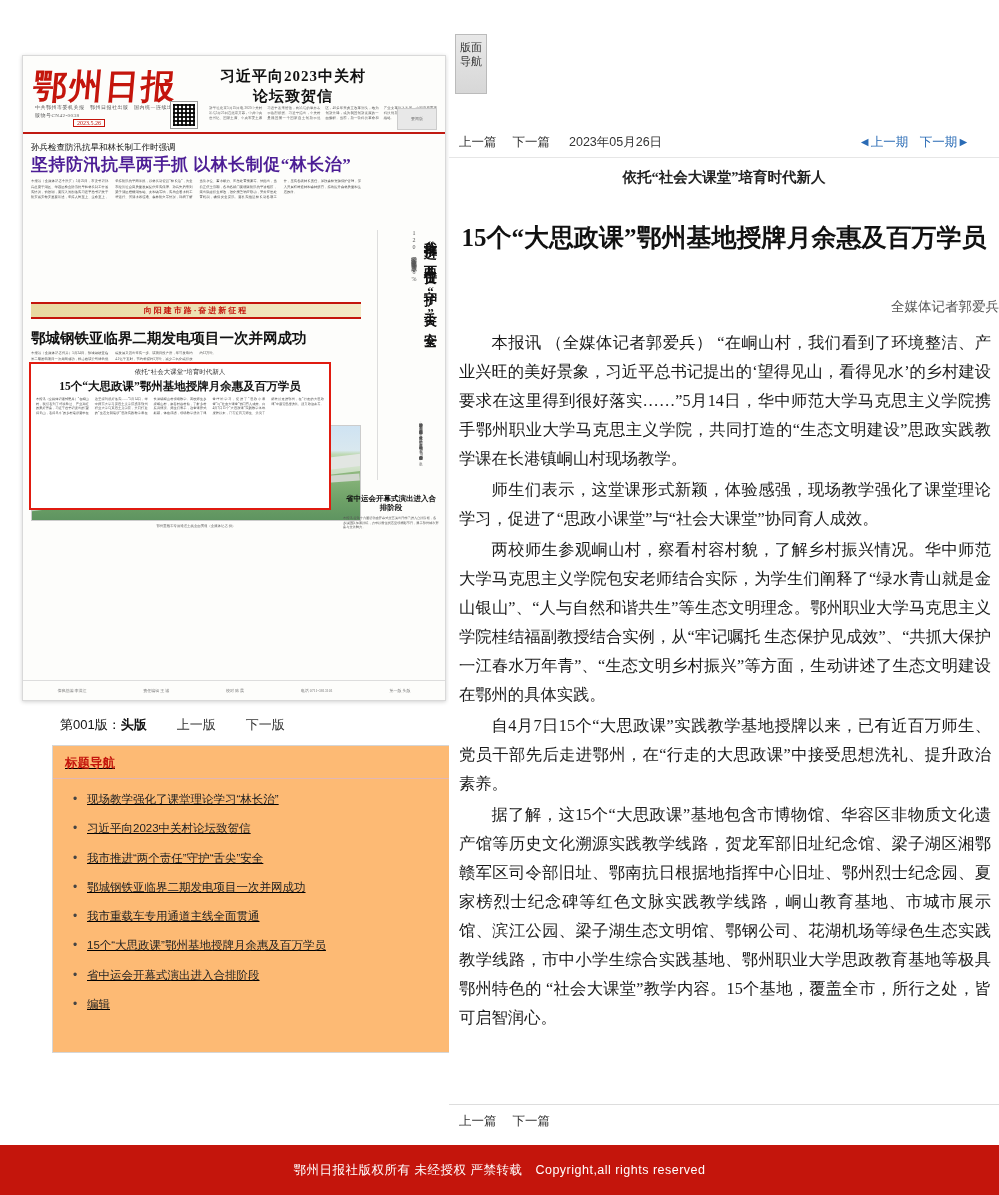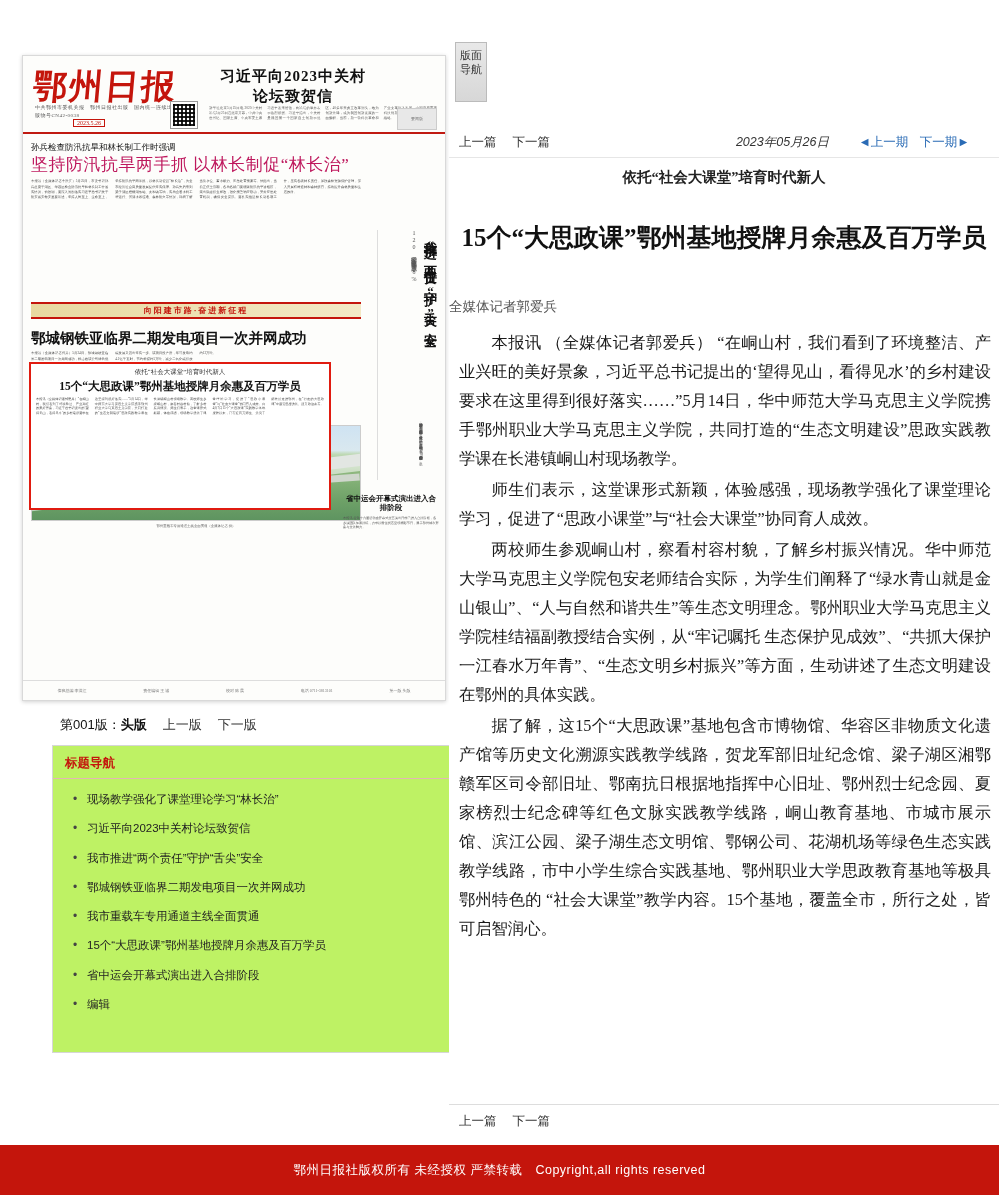--- a/index.html
+++ b/index.html
@@ -110,21 +110,21 @@
     background:#e8e8e8; border:1px solid #ccc;
     font-size:4px; color:#777; text-align:center; padding-top:7px;
   }
 
   .paper-body { position: relative; padding: 6px 8px; }
 
   .hl-small {
     font-size: 8.5px; color: #111; margin: 2px 0 1px 0; font-weight: 400;
   }
   .hl-big {
-    font-size: 17px; font-weight: 400; color: #be185d; letter-spacing: .5px;
+    font-size: 17px; font-weight: 700; color: #4c1d95; letter-spacing: .5px;
     margin: 1px 0 4px 0; line-height: 1.2;
   }
   .cols-4 {
     column-count: 4; column-gap: 7px;
     font-size: 3.3px; line-height: 1.55; color: #4a4a4a; text-align: justify;
   }
   .cols-5 {
     column-count: 5; column-gap: 6px;
     font-size: 3.2px; line-height: 1.5; color: #4a4a4a; text-align: justify;
   }
@@ -207,33 +207,33 @@
   .paper-footer{
     position:absolute; left:0; bottom:0; width:100%; height:20px;
     border-top:1px solid #ddd;
     font-size:4px; color:#777; display:flex; justify-content:space-around;
     align-items:center; padding:0 6px;
   }
 
   
   .paper-nav {
     position: absolute; left: 22px; top: 716px; width: 424px;
-    display: flex; align-items: flex-end; gap: 16px;
+    display: flex; align-items: flex-end; gap: 30px;
     font-size: 13px; color: #333;
     padding-left: 38px;
   }
   .paper-nav .cur { color: #111; }
   .paper-nav .cur b { font-weight: 700; }
   .paper-nav a { color: #333; text-decoration: none; cursor: pointer; }
 
   
   .navpanel {
     position: absolute; left: 52px; top: 745px;
     width: 412px; height: 308px;
-    border: 1px solid #d6d6d6; background: #bef264;
+    border: 1px solid #d6d6d6; background: #fdba74; text-decoration: underline;
   }
   .navpanel h3 {
     margin: 0; padding: 9px 12px 6px 12px;
     font-size: 12.5px; color: #c4150c; font-weight: 700;
     border-bottom: 1px solid #e2b7b3;
   }
   .navpanel ul { list-style: none; margin: 0; padding: 6px 0 0 0; }
   .navpanel li {
     position: relative;
     font-size: 11.5px; color: #222;
@@ -246,55 +246,55 @@
     color: #444; font-size: 12px;
   }
 
   
   .right-col {
     position: absolute; left: 449px; top: 0;
     width: 550px; height: 1145px;
     background: #fff;
   }
   .side-tab {
-    position: absolute; left: 455px; top: 42px;
+    position: absolute; left: 455px; top: 34px;
     width: 32px; height: 60px;
     background: linear-gradient(180deg,#e8e8e8,#d7d7d7);
     border: 1px solid #bbb;
     font-size: 11px; color: #333; text-align: center;
     line-height: 1.28; padding-top: 5px;
     font-family: "Liberation Sans", sans-serif;
     z-index: 5;
   }
   .toolbar {
     position: absolute; left: 449px; top: 128px; width: 550px;
     height: 30px;
     display: flex; align-items: center;
     font-size: 12.5px; color: #333;
     border-bottom: 1px solid #e6e6e6;
   }
   .toolbar .tb-left { width: 120px; padding-left: 10px; display: flex; gap: 16px; }
-  .toolbar .tb-mid { flex: 1; text-align: right; font-style: italic; }
+  .toolbar .tb-mid { flex: 1; text-align: left; }
   .toolbar .tb-right { width: 170px; text-align: center; color: #2a6bb5; }
   .toolbar a { color: #333; text-decoration: none; cursor: pointer; }
   .toolbar .tb-right a { color: #2a6bb5; }
 
   .art-kicker {
     position: absolute; left: 449px; top: 168px; width: 550px;
     text-align: center; font-size: 14.5px; color: #222;
     font-family: "Liberation Serif", serif; font-weight: 700;
   }
   .art-title {
     position: absolute; left: 459px; top: 222px; width: 530px;
     text-align: center; font-size: 25px; font-weight: 700; color: #111;
     font-family: "Liberation Serif", serif; line-height: 1.3;
   }
   .art-author {
     position: absolute; left: 449px; top: 298px; width: 550px;
-    text-align: left; font-size: 13.5px; color: #555;
+    text-align: right; font-size: 13.5px; color: #555;
     font-family: "Liberation Serif", serif;
   }
   .art-body {
     position: absolute; left: 459px; top: 328px; width: 532px;
     font-family: "Liberation Serif", serif;
     font-size: 16.3px; line-height: 1.78; color: #1a1a1a;
     text-align: justify;
   }
   .art-body p { margin: 0 0 2px 0; text-indent: 2em; }
 
@@ -427,20 +427,21 @@
   </div>
 
   <div class="art-kicker">依托“社会大课堂”培育时代新人</div>
   <div class="art-title">15个“大思政课”鄂州基地授牌月余惠及百万学员</div>
   <div class="art-author">全媒体记者郭爱兵</div>
 
   <div class="art-body">
     <p>本报讯 （全媒体记者郭爱兵） “在峒山村，我们看到了环境整洁、产业兴旺的美好景象，习近平总书记提出的‘望得见山，看得见水’的乡村建设要求在这里得到很好落实……”5月14日，华中师范大学马克思主义学院携手鄂州职业大学马克思主义学院，共同打造的“生态文明建设”思政实践教学课在长港镇峒山村现场教学。</p>
     <p>师生们表示，这堂课形式新颖，体验感强，现场教学强化了课堂理论学习，促进了“思政小课堂”与“社会大课堂”协同育人成效。</p>
     <p>两校师生参观峒山村，察看村容村貌，了解乡村振兴情况。华中师范大学马克思主义学院包安老师结合实际，为学生们阐释了“绿水青山就是金山银山”、“人与自然和谐共生”等生态文明理念。鄂州职业大学马克思主义学院桂结福副教授结合实例，从“牢记嘱托 生态保护见成效”、“共抓大保护 一江春水万年青”、“生态文明乡村振兴”等方面，生动讲述了生态文明建设在鄂州的具体实践。</p>
+    <p>自4月7日15个“大思政课”实践教学基地授牌以来，已有近百万师生、党员干部先后走进鄂州，在“行走的大思政课”中接受思想洗礼、提升政治素养。</p>
     <p>据了解，这15个“大思政课”基地包含市博物馆、华容区非物质文化遗产馆等历史文化溯源实践教学线路，贺龙军部旧址纪念馆、梁子湖区湘鄂赣军区司令部旧址、鄂南抗日根据地指挥中心旧址、鄂州烈士纪念园、夏家榜烈士纪念碑等红色文脉实践教学线路，峒山教育基地、市城市展示馆、滨江公园、梁子湖生态文明馆、鄂钢公司、花湖机场等绿色生态实践教学线路，市中小学生综合实践基地、鄂州职业大学思政教育基地等极具鄂州特色的 “社会大课堂”教学内容。15个基地，覆盖全市，所行之处，皆可启智润心。</p>
 
   </div>
 
   <div class="bottom-nav">
     <a>上一篇</a>
     <a>下一篇</a>
   </div>
 
   <div class="footer">鄂州日报社版权所有 未经授权 严禁转载　Copyright,all rights reserved</div>

